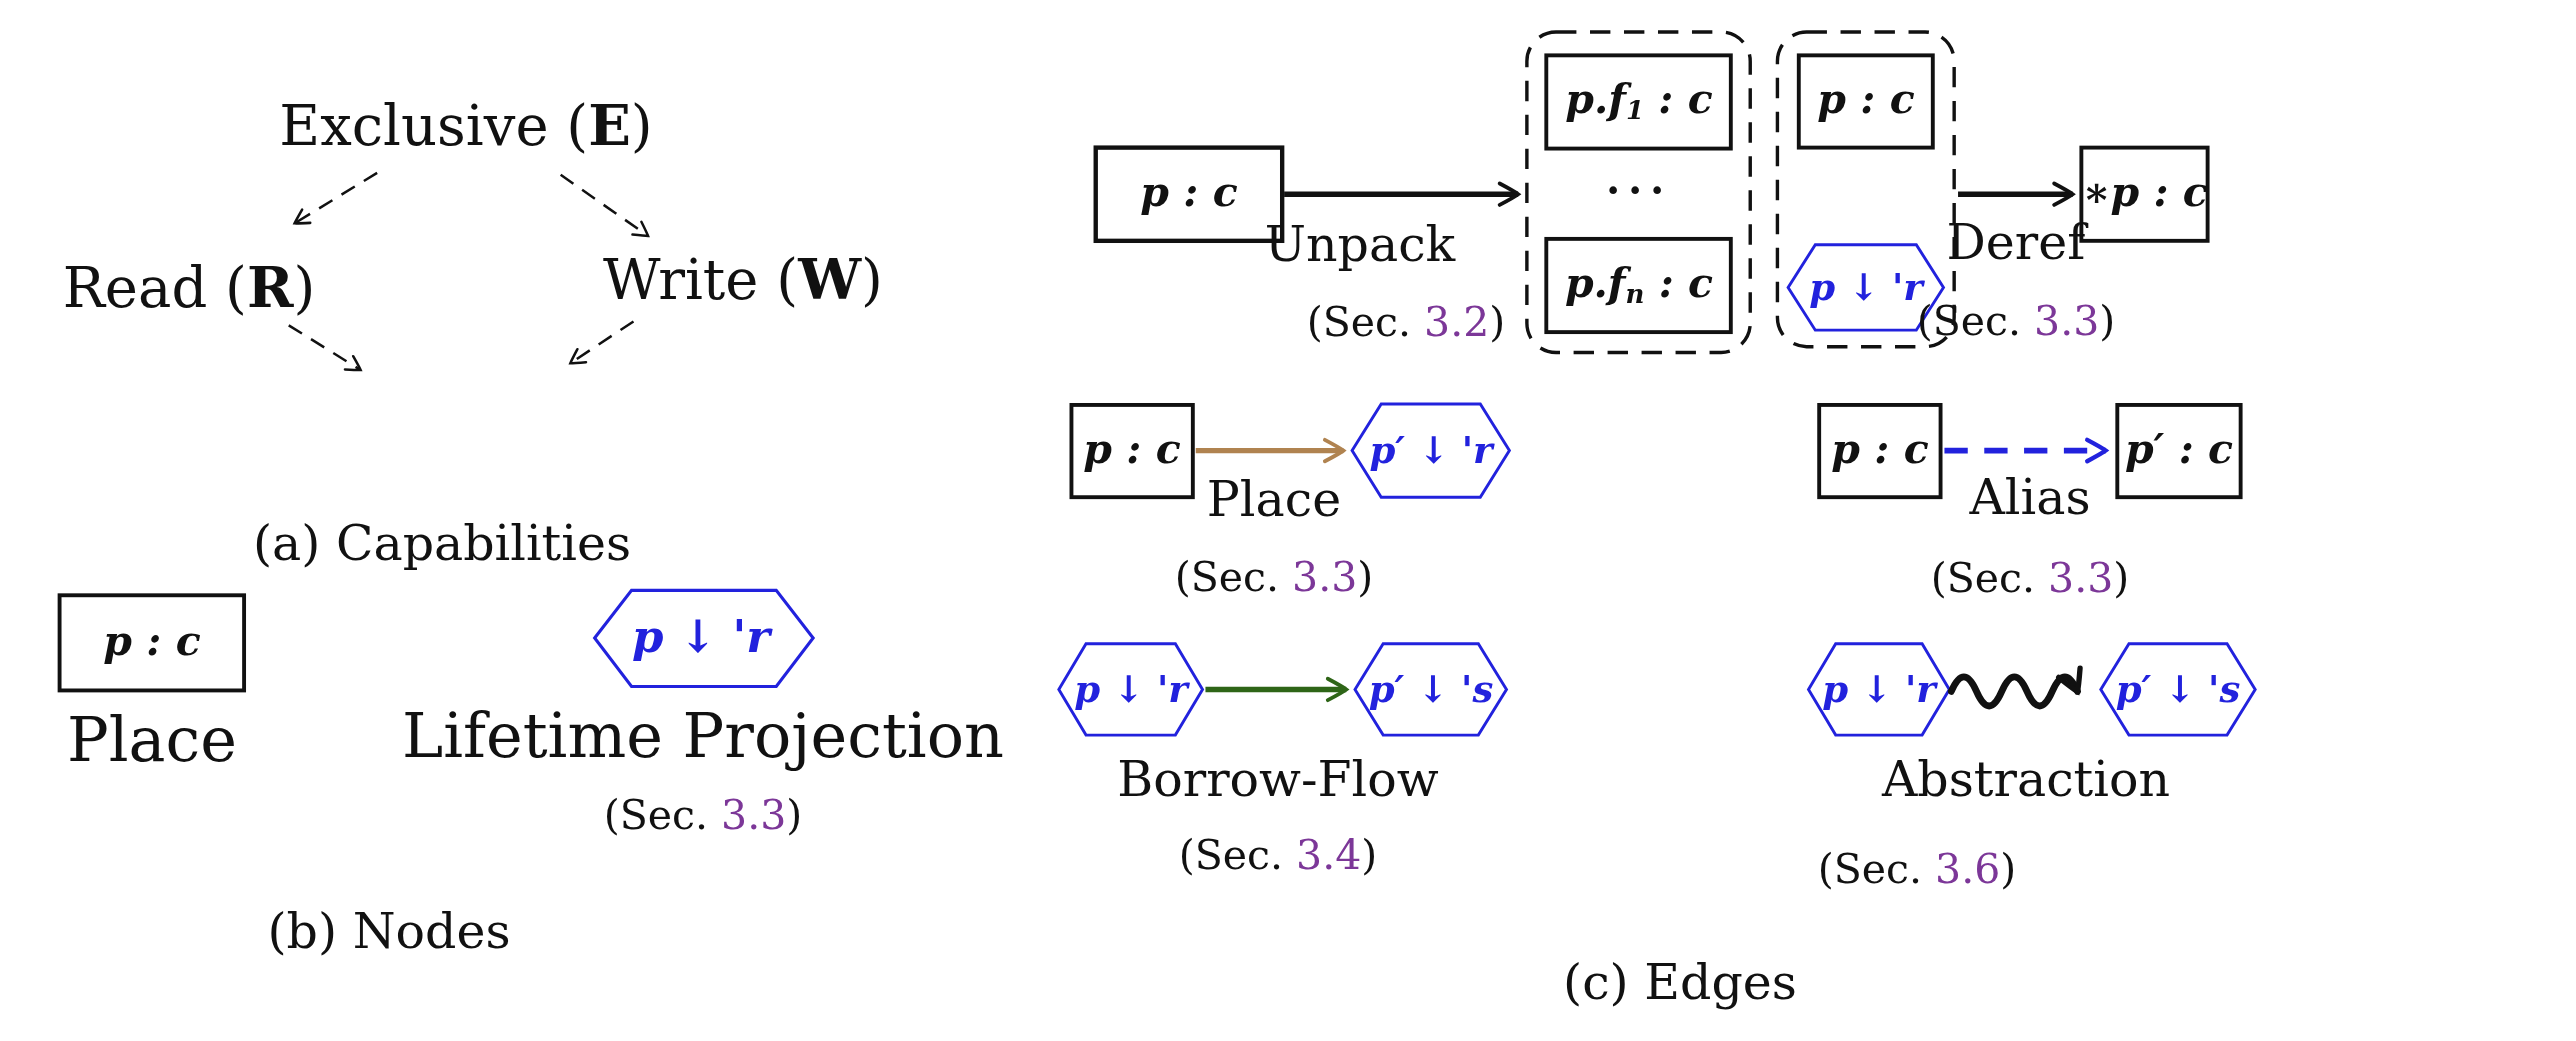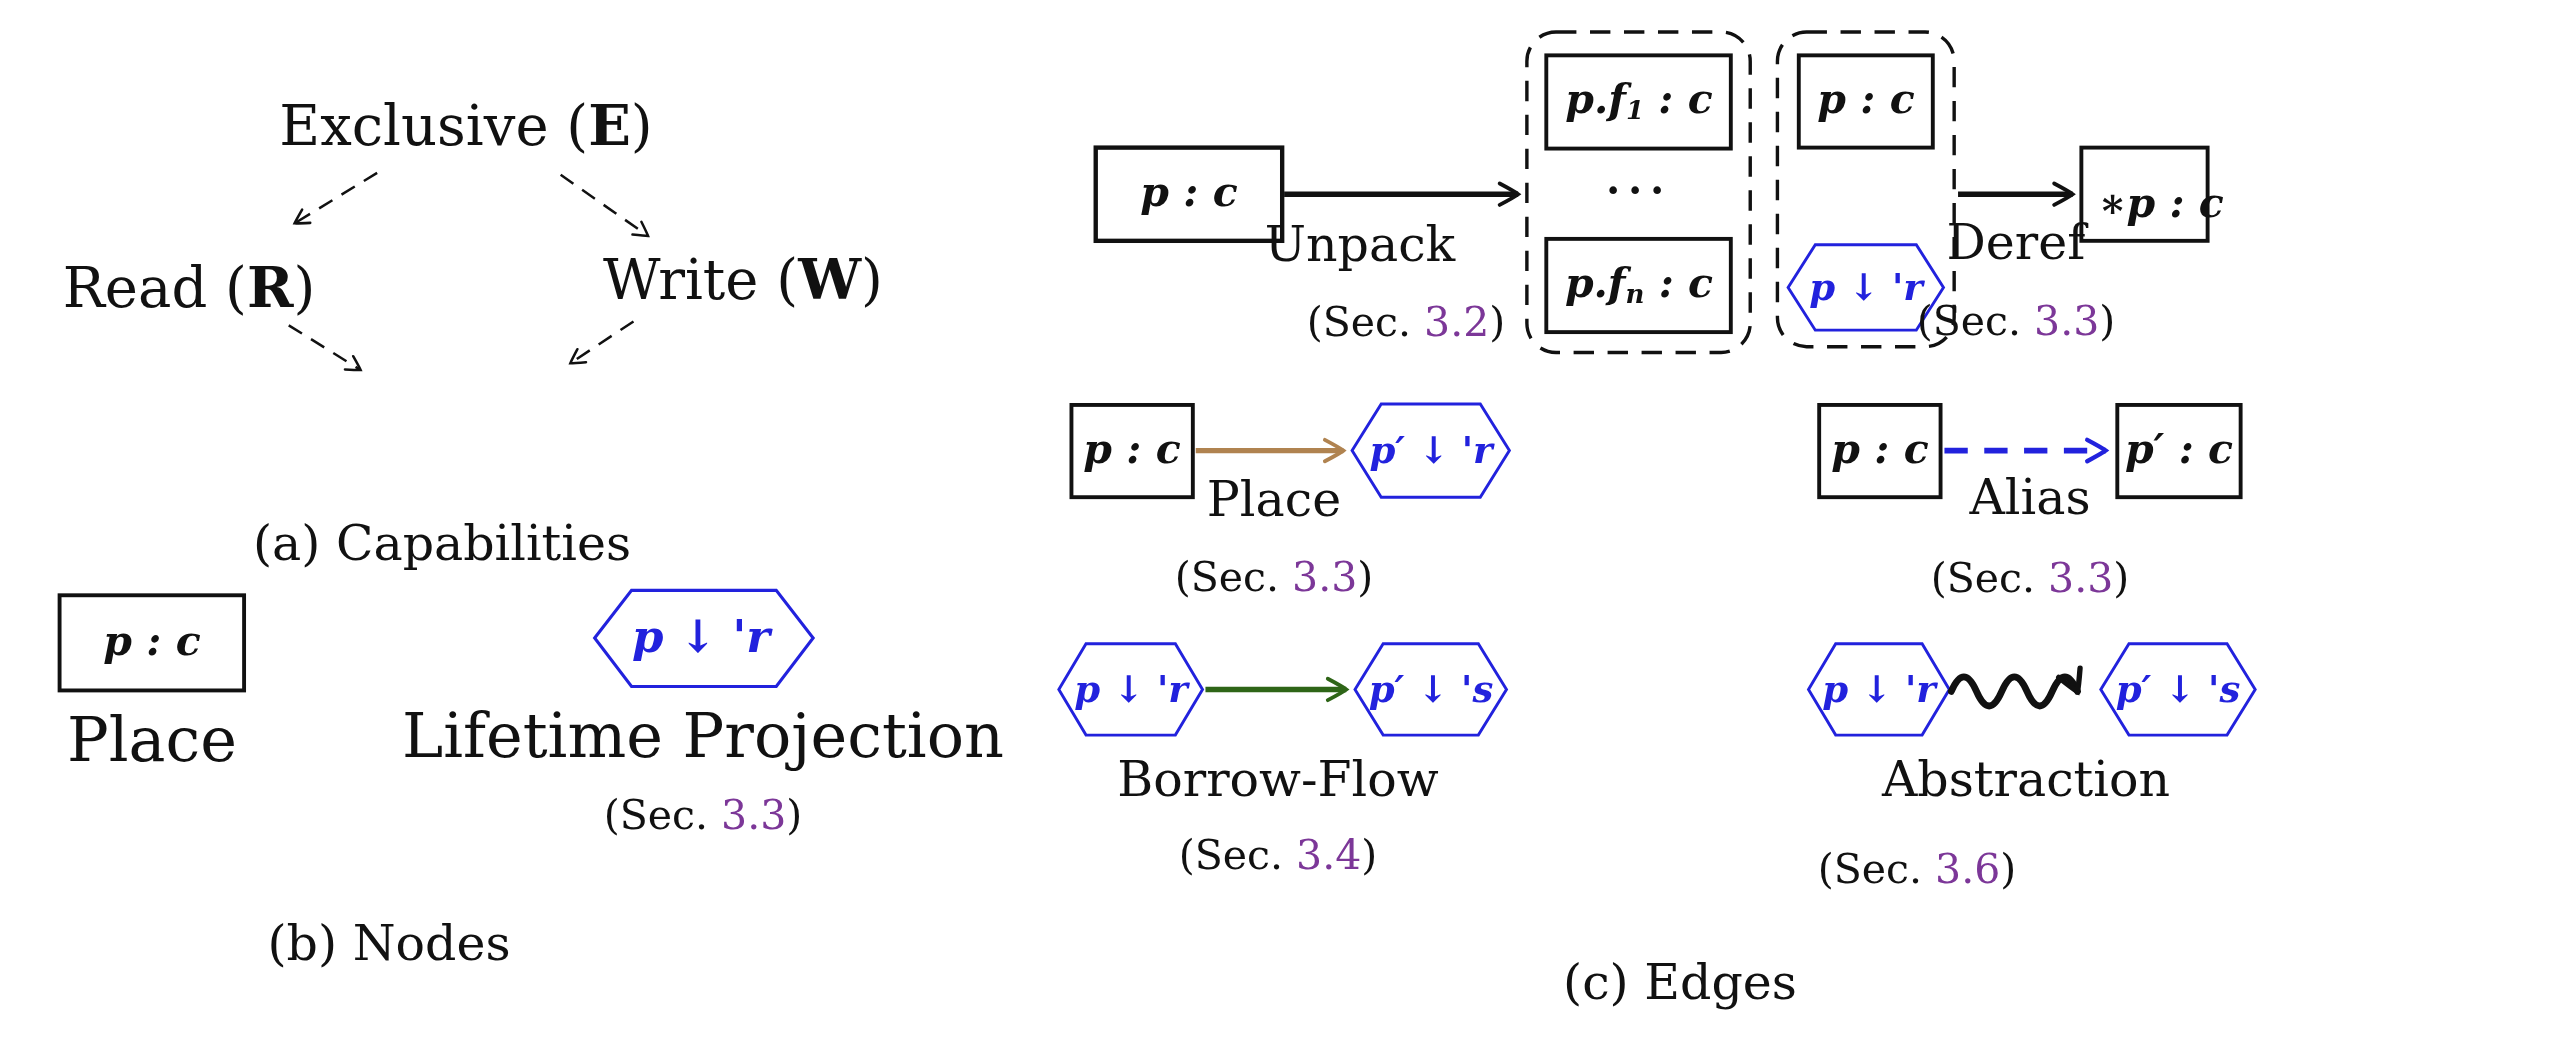--- a/index.html
+++ b/index.html
@@ -94,32 +94,32 @@
   <div class="lbl latt" style="left:466px;top:126px;"><span>Exclusive (</span><span class="k">E</span><span>)</span></div>
   <div class="lbl latt" style="left:189px;top:288px;"><span>Read (</span><span class="k">R</span><span>)</span></div>
   <div class="lbl latt" style="left:743px;top:280px;"><span>Write (</span><span class="k">W</span><span>)</span></div>
   <div class="lbl cap" style="left:442px;top:544px;">(a) Capabilities</div>
 
   <div class="lbl math" style="left:152px;top:642px;">p : c</div>
   <div class="lbl nodelabel" style="left:152px;top:740px;">Place</div>
   <div class="lbl bluemath hexbig" style="left:701px;top:637px;">p ↓ 'r</div>
   <div class="lbl nodelabel" style="left:703px;top:736px;">Lifetime Projection</div>
   <div class="lbl sec" style="left:703px;top:816px;"><span>(Sec. </span><span class="num">3.3</span><span>)</span></div>
-  <div class="lbl cap" style="left:389px;top:932px;margin-top:12px;">(b) Nodes</div>
+  <div class="lbl cap" style="left:389px;top:932px;">(b) Nodes</div>
 
   <div class="lbl math" style="left:1189px;top:193px;">p : c</div>
   <div class="lbl math" style="left:1639px;top:101px;"><span>p.f</span><span class="sub">1</span><span> : c</span></div>
   <div class="lbl dots" style="left:1639px;top:192px;">···</div>
   <div class="lbl math" style="left:1639px;top:285px;"><span>p.f</span><span class="sub">n</span><span> : c</span></div>
   <div class="lbl edgelabel" style="left:1360px;top:245px;">Unpack</div>
   <div class="lbl sec" style="left:1406px;top:323px;"><span>(Sec. </span><span class="num">3.2</span><span>)</span></div>
 
   <div class="lbl math" style="left:1866px;top:100px;">p : c</div>
   <div class="lbl bluemath hexsmall" style="left:1866px;top:287px;">p ↓ 'r</div>
-  <div class="lbl math" style="left:2145px;top:204px;margin-left:16px;">∗p : c</div>
+  <div class="lbl math" style="left:2145px;top:193px;">∗p : c</div>
   <div class="lbl edgelabel" style="left:2016px;top:243px;">Deref</div>
   <div class="lbl sec" style="left:2016px;top:322px;"><span>(Sec. </span><span class="num">3.3</span><span>)</span></div>
 
   <div class="lbl math" style="left:1132px;top:450px;">p : c</div>
   <div class="lbl bluemath hexsmall" style="left:1431px;top:450px;">p′ ↓ 'r</div>
   <div class="lbl edgelabel" style="left:1274px;top:500px;">Place</div>
   <div class="lbl sec" style="left:1274px;top:578px;"><span>(Sec. </span><span class="num">3.3</span><span>)</span></div>
 
   <div class="lbl math" style="left:1880px;top:450px;">p : c</div>
   <div class="lbl math" style="left:2179px;top:450px;">p′ : c</div>

